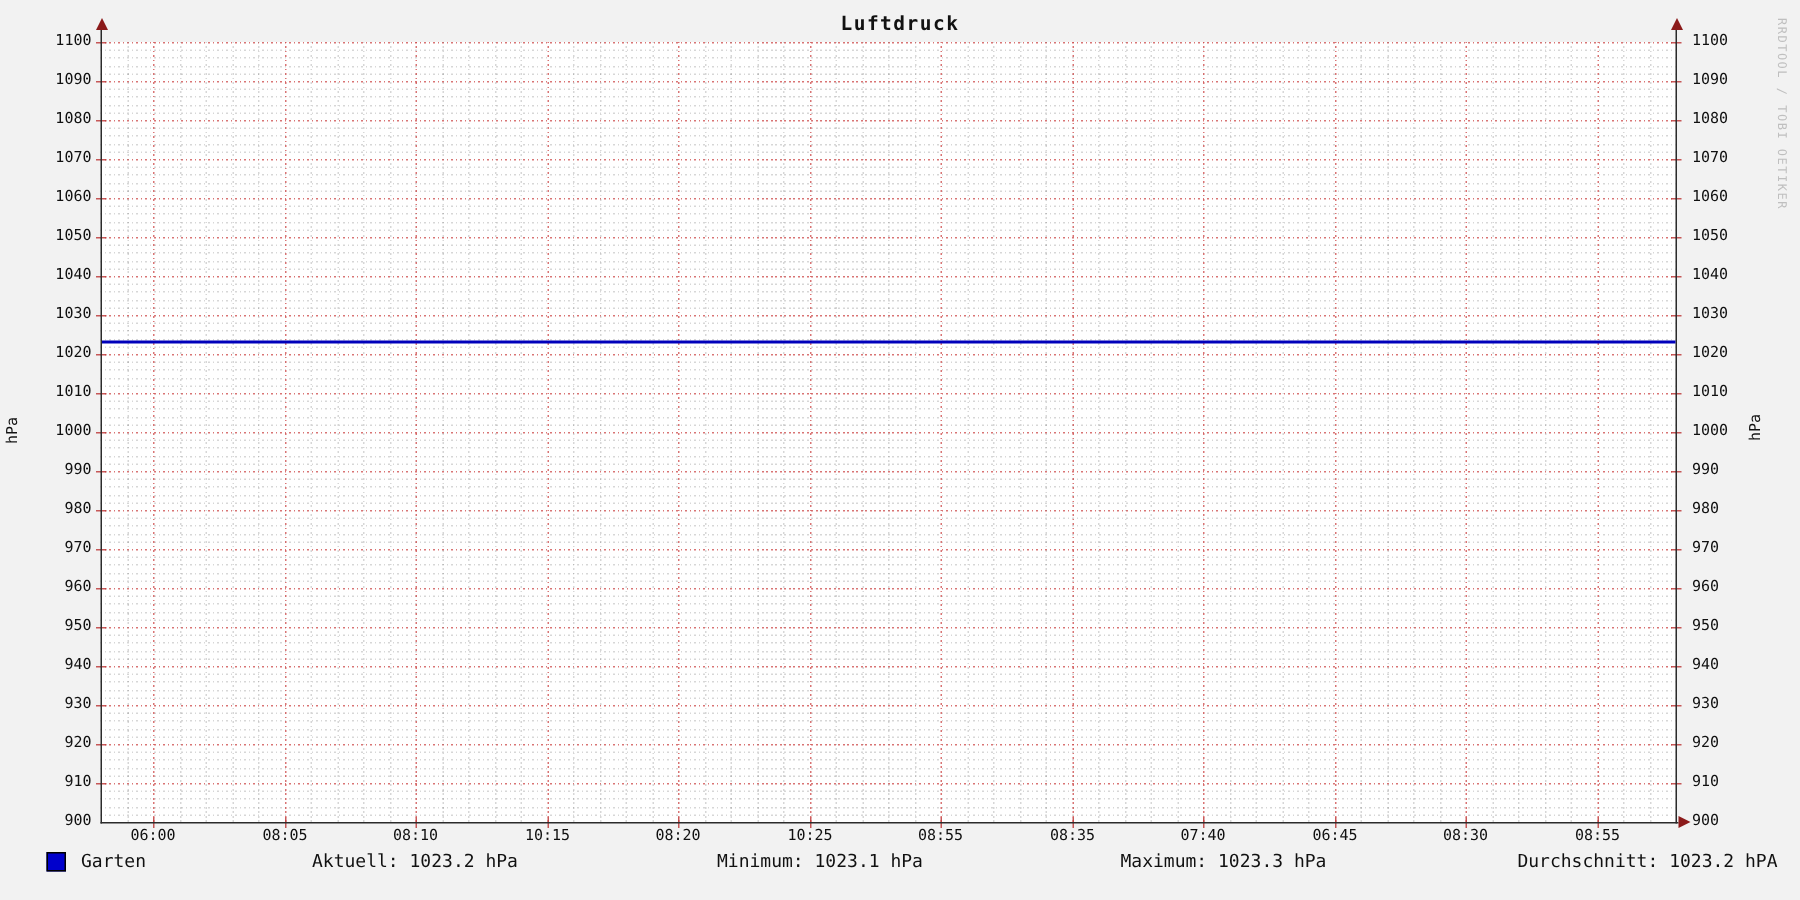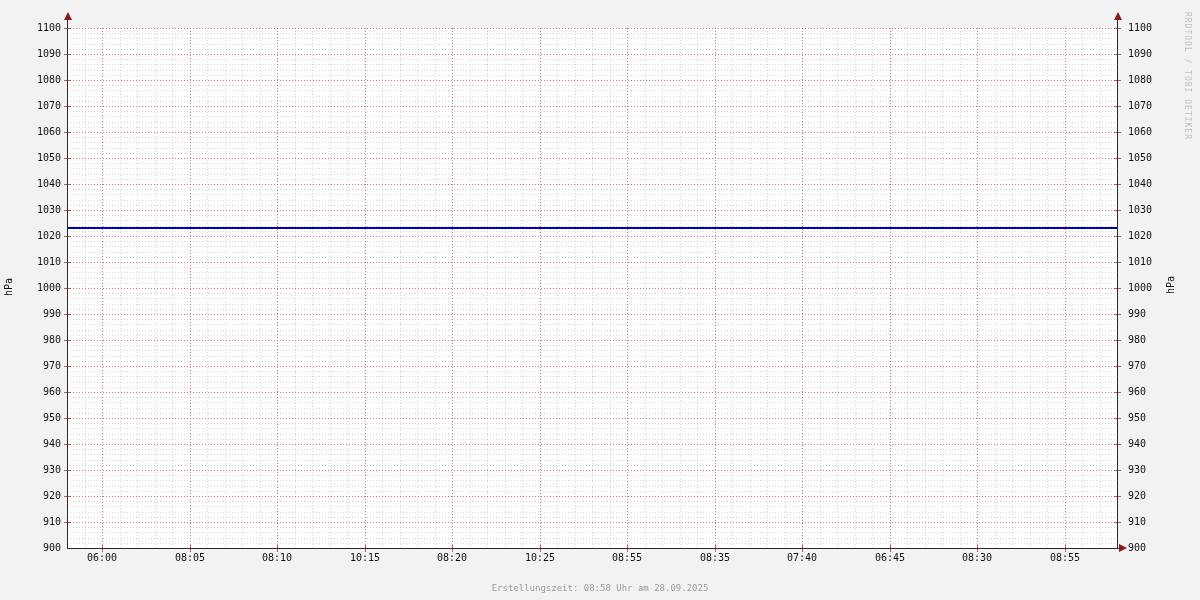--- a/index.html
+++ b/index.html
@@ -316,19 +316,27 @@
   <div class="axis" id="axis-left"></div>
   <div class="axis" id="axis-right"></div>
   <div class="axis" id="axis-bottom"></div>
 
   <div class="arrow-up" style="left:64px;top:12px;"></div>
   <div class="arrow-up" style="left:1114px;top:12px;"></div>
   <div class="arrow-right" style="left:1119px;top:544px;"></div>
 
   <div id="series-line" style="top: 227px; background: rgb(0, 0, 187);"></div>
 
+  <div id="title">Luftdruck</div>
   <div class="ylab" id="ylab-left">hPa</div>
   <div class="ylab" id="ylab-right">hPa</div>
   <div id="watermark">RRDTOOL / TOBI OETIKER</div>
 
-
-  <div id="footer">Erstellungszeit: 08:58 Uhr am 28.09.2025</div>
+  <div id="legend-row">
+    <div id="legend-swatch"></div>
+    <div id="legend-series">Garten</div>
+    <div id="legend-current">Aktuell: 1023.2 hPa</div>
+    <div id="legend-min">Minimum: 1023.1 hPa</div>
+    <div id="legend-max">Maximum: 1023.3 hPa</div>
+    <div id="legend-avg">Durchschnitt: 1023.2 hPA</div>
+  </div>
+
 </div>
 
 </body></html>

